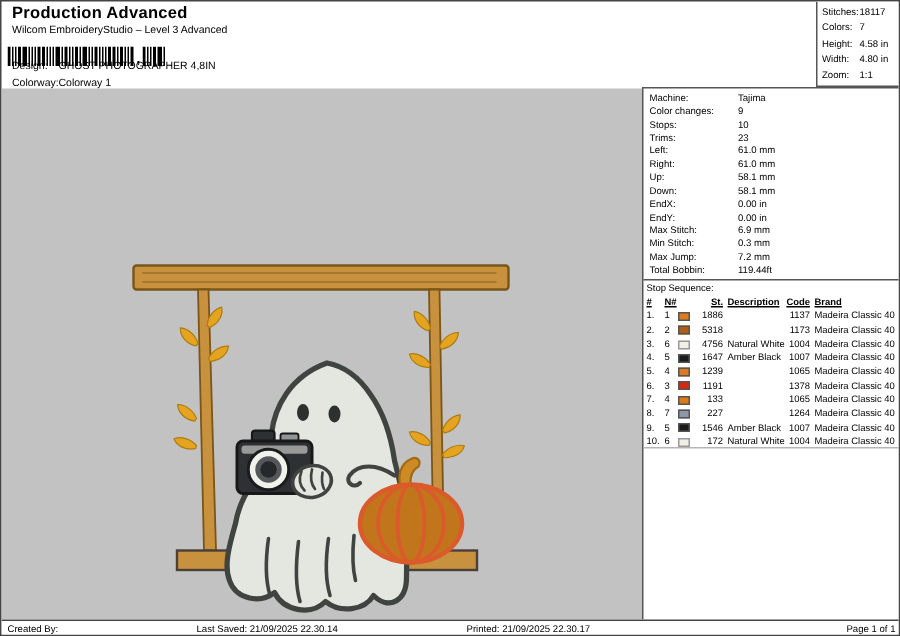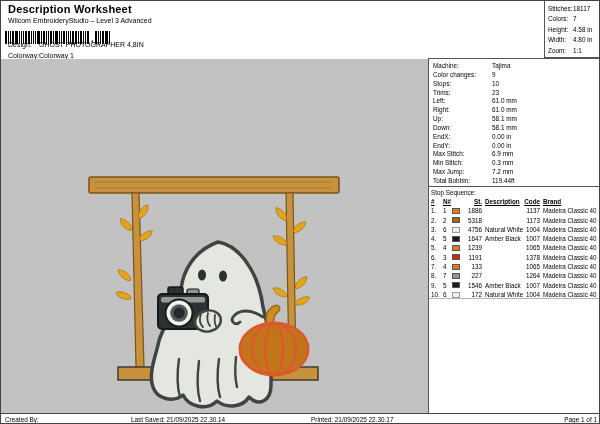--- a/index.html
+++ b/index.html
@@ -48,21 +48,21 @@
   .footer{position:absolute;left:0;top:412px;width:600px;height:12px;background:#fff;
     border-top:1px solid #444;font-size:6.4px;}
   .footer span{position:absolute;top:2px;white-space:nowrap;}
   .f-created{left:4px;} .f-saved{left:130px;} .f-printed{left:310px;} .f-page{right:4px;}
 </style>
 </head>
 <body>
 
 <div class="page">
 
-  <div class="hdr-title">Description Worksheet</div>
+  <div class="hdr-title">Production Advanced</div>
   <div class="hdr-sub">Wilcom EmbroideryStudio – Level 3 Advanced</div>
 
   <div class="barcode">
     <span class="bc-seg" id="bc1"><i style="width: 2px;"></i><i style="width: 1px;"></i><i style="width: 1px;"></i><i style="width: 2px;"></i><i style="width: 3px;"></i><i style="width: 1px;"></i><i style="width: 1px;"></i><i style="width: 1px;"></i><i style="width: 2px;"></i><i style="width: 2px;"></i><i style="width: 1px;"></i><i style="width: 1px;"></i><i style="width: 1px;"></i><i style="width: 3px;"></i><i style="width: 1px;"></i><i style="width: 2px;"></i><i style="width: 1px;"></i><i style="width: 1px;"></i><i style="width: 2px;"></i><i style="width: 1px;"></i><i style="width: 3px;"></i><i style="width: 1px;"></i><i style="width: 1px;"></i><i style="width: 2px;"></i><i style="width: 1px;"></i><i style="width: 1px;"></i><i style="width: 1px;"></i><i style="width: 2px;"></i><i style="width: 2px;"></i><i style="width: 1px;"></i><i style="width: 2px;"></i><i style="width: 1px;"></i><i style="width: 1px;"></i><i style="width: 2px;"></i></span><span class="bc-comma">,</span><span class="bc-seg" id="bc2"><i style="width: 2px;"></i><i style="width: 1px;"></i><i style="width: 1px;"></i><i style="width: 2px;"></i><i style="width: 3px;"></i><i style="width: 1px;"></i></span>
   </div>
 
   <div class="kv-inline" style="top:40px">
     <span class="lbl">Design:</span><span>GHOST PHOTOGRAPHER 4,8IN</span>
   </div>
   <div class="kv-inline" style="top:51px">

